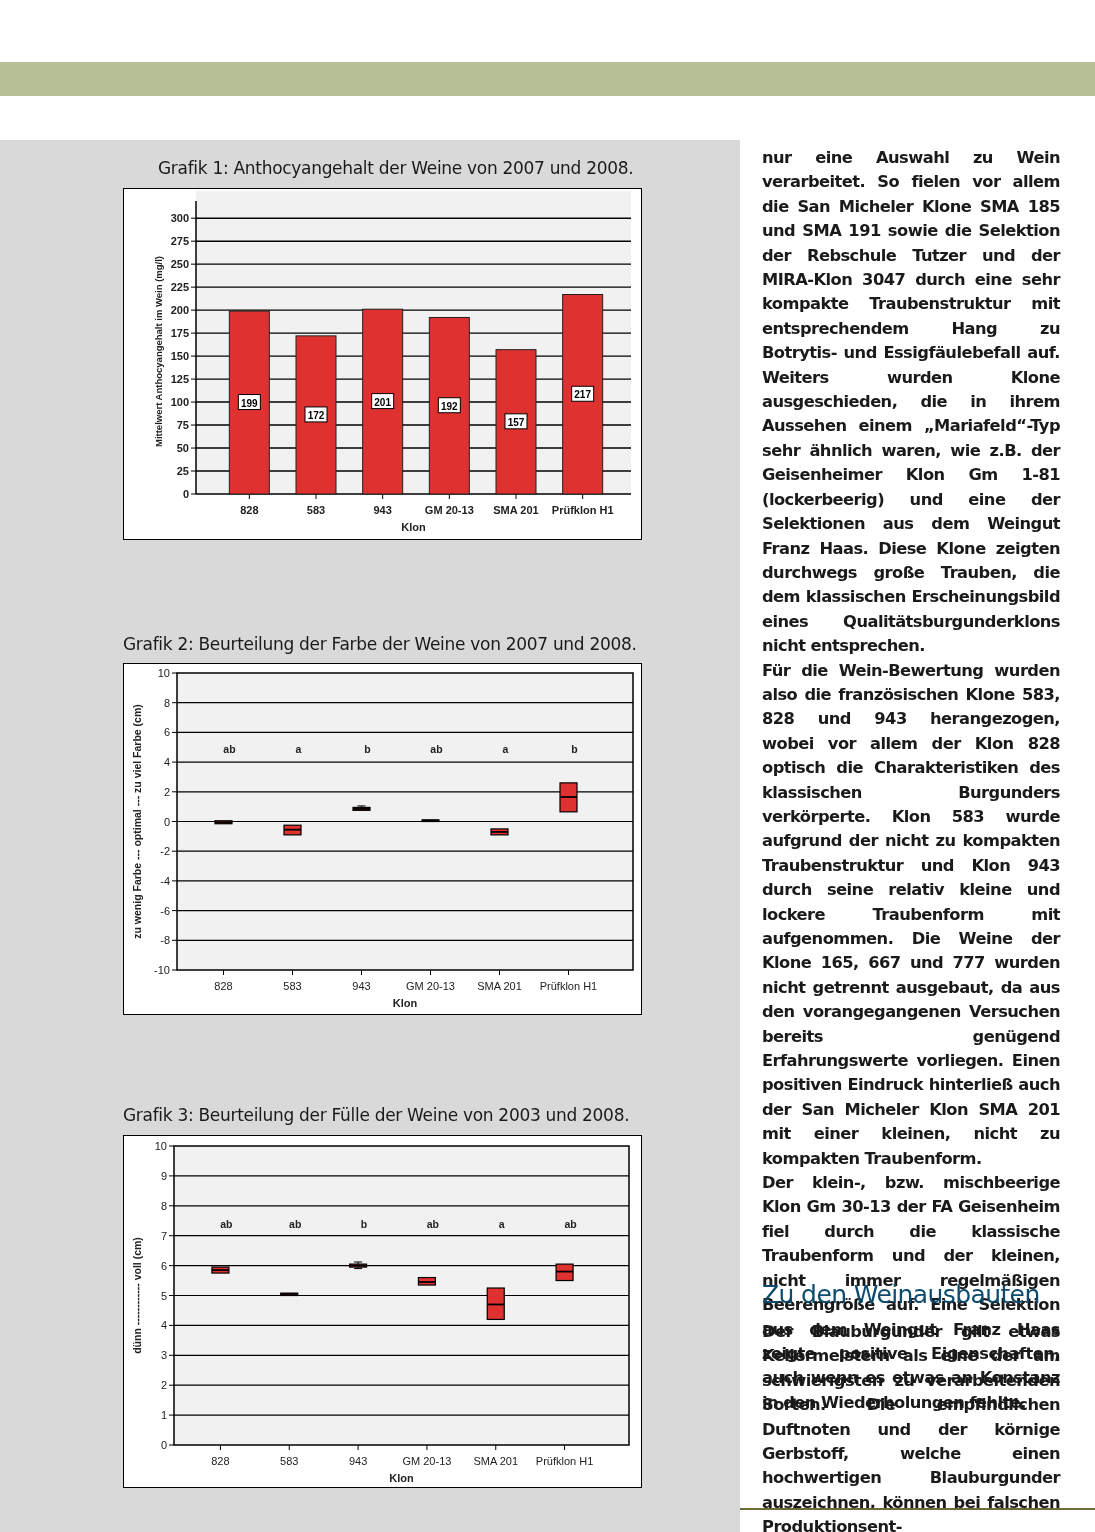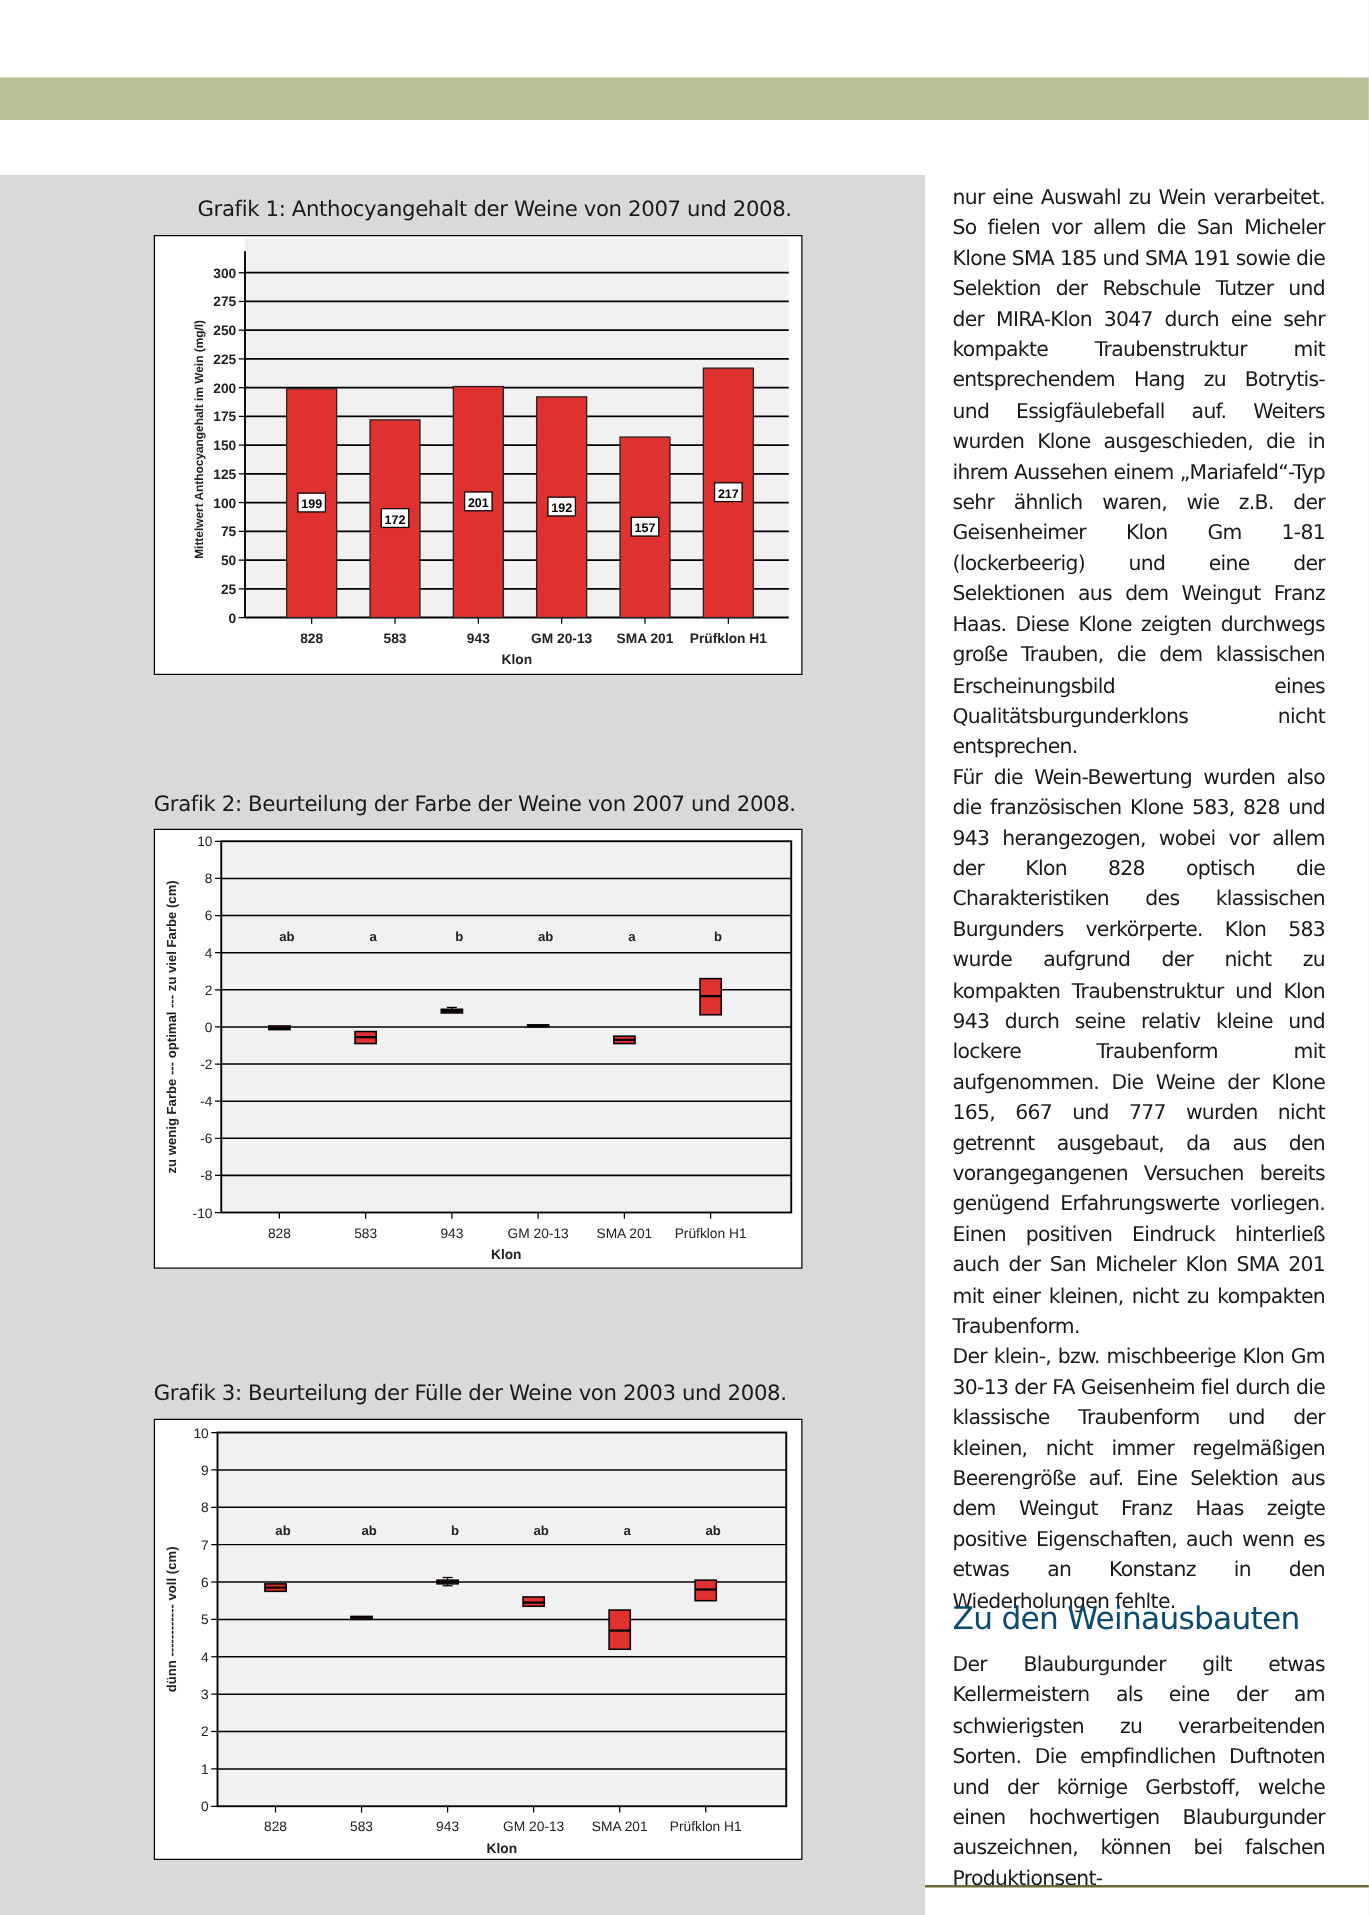--- a/index.html
+++ b/index.html
@@ -23,21 +23,21 @@
   }
   .chart-frame {
     position: absolute; left: 123px; width: 519px;
     background: #ffffff; border: 1.5px solid #000;
     box-sizing: border-box;
   }
   .chart-frame svg { position: absolute; left: 0; top: 0; }
   .text-col {
     position: absolute; left: 762px; width: 298px;
     font-family: "DejaVu Sans", sans-serif; font-size: 16.3px; line-height: 24.4px;
-    color: #1a1a1a; letter-spacing: -0.55px; font-weight: 400;
+    color: #1a1a1a; letter-spacing: -0.55px; font-weight: 700;
   }
   .text-col p { margin: 0; text-align: justify; }
   .section-heading {
     position: absolute; left: 762px; top: 1280px;
     font-family: "DejaVu Sans", sans-serif; font-size: 25px; color: #0c4a6e;
     letter-spacing: -0.6px; white-space: nowrap;
   }
   .bottom-rule {
     position: absolute; left: 740px; top: 1508px; width: 355px; height: 1.5px;
     background: #6b6b3a;

